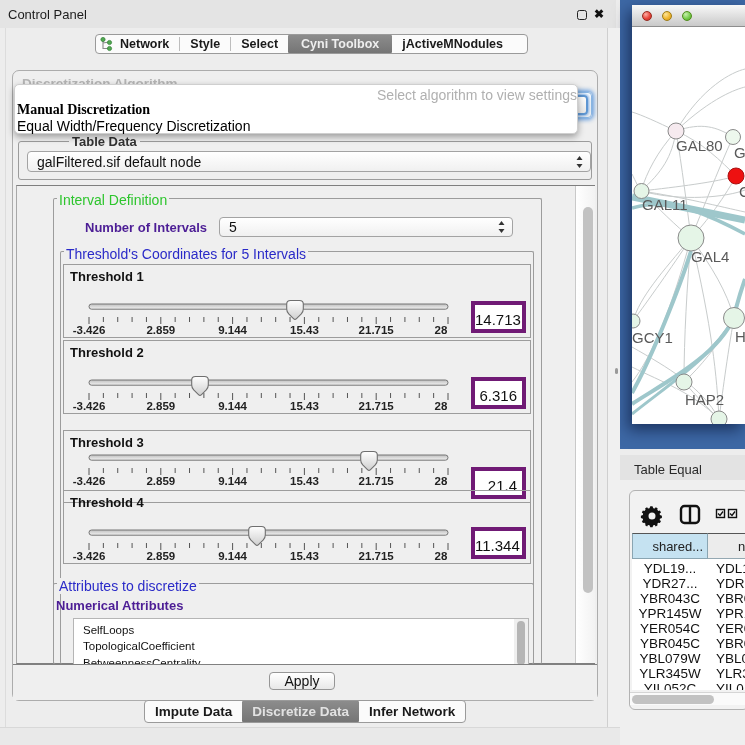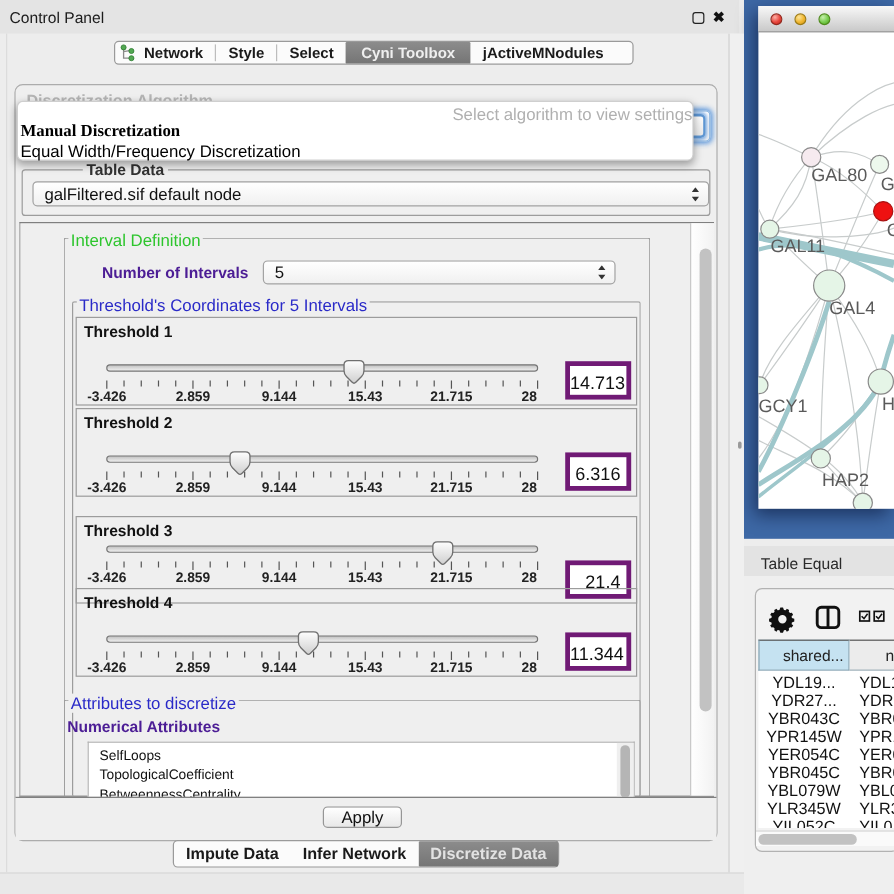--- a/index.html
+++ b/index.html
@@ -478,19 +478,19 @@
     </div>
   </div>
 
   <div id="applyRow" class="abs"></div>
   <div class="abs" style="left:13px;top:664px;width:584px;height:1px;background:#808080;"></div>
   <div id="applyBtn" class="abs">Apply</div>
 
   <div id="bottabs" class="abs">
     <span class="tab">Impute Data</span>
     <span class="sep"></span>
+    <span class="tab sel">Discretize Data</span>
     <span class="tab">Infer Network</span>
-    <span class="tab sel">Discretize Data</span>
   </div>
   <div id="botstrip" class="abs"></div>
   <div class="abs" style="left:5px;top:28px;width:1px;height:699px;background:#DCDCDC;"></div>
   <div class="abs" style="left:615px;top:368px;width:3px;height:6px;background:#9A9A9A;border-radius:2px;"></div>
 </div>
 
 </body></html>

